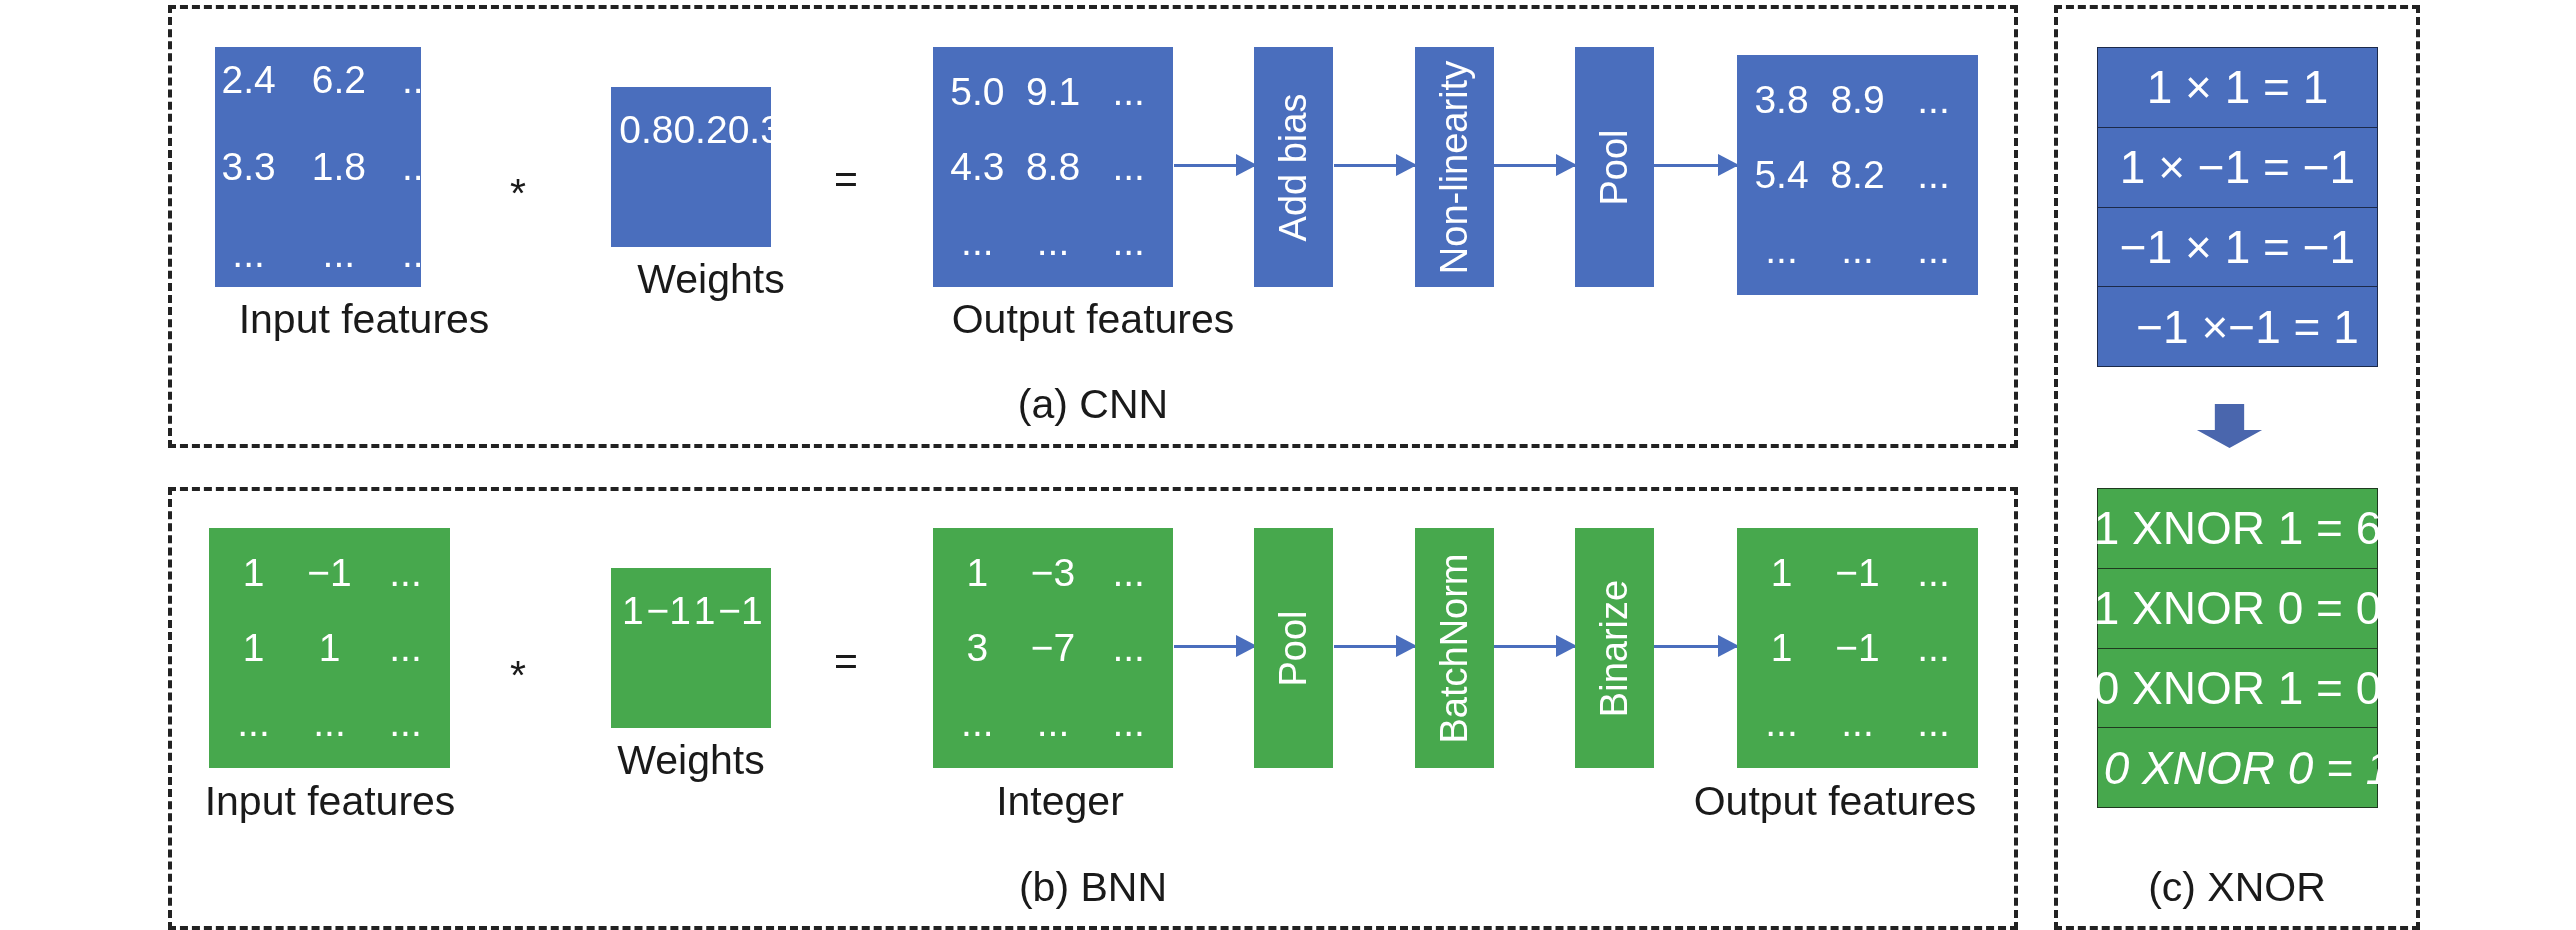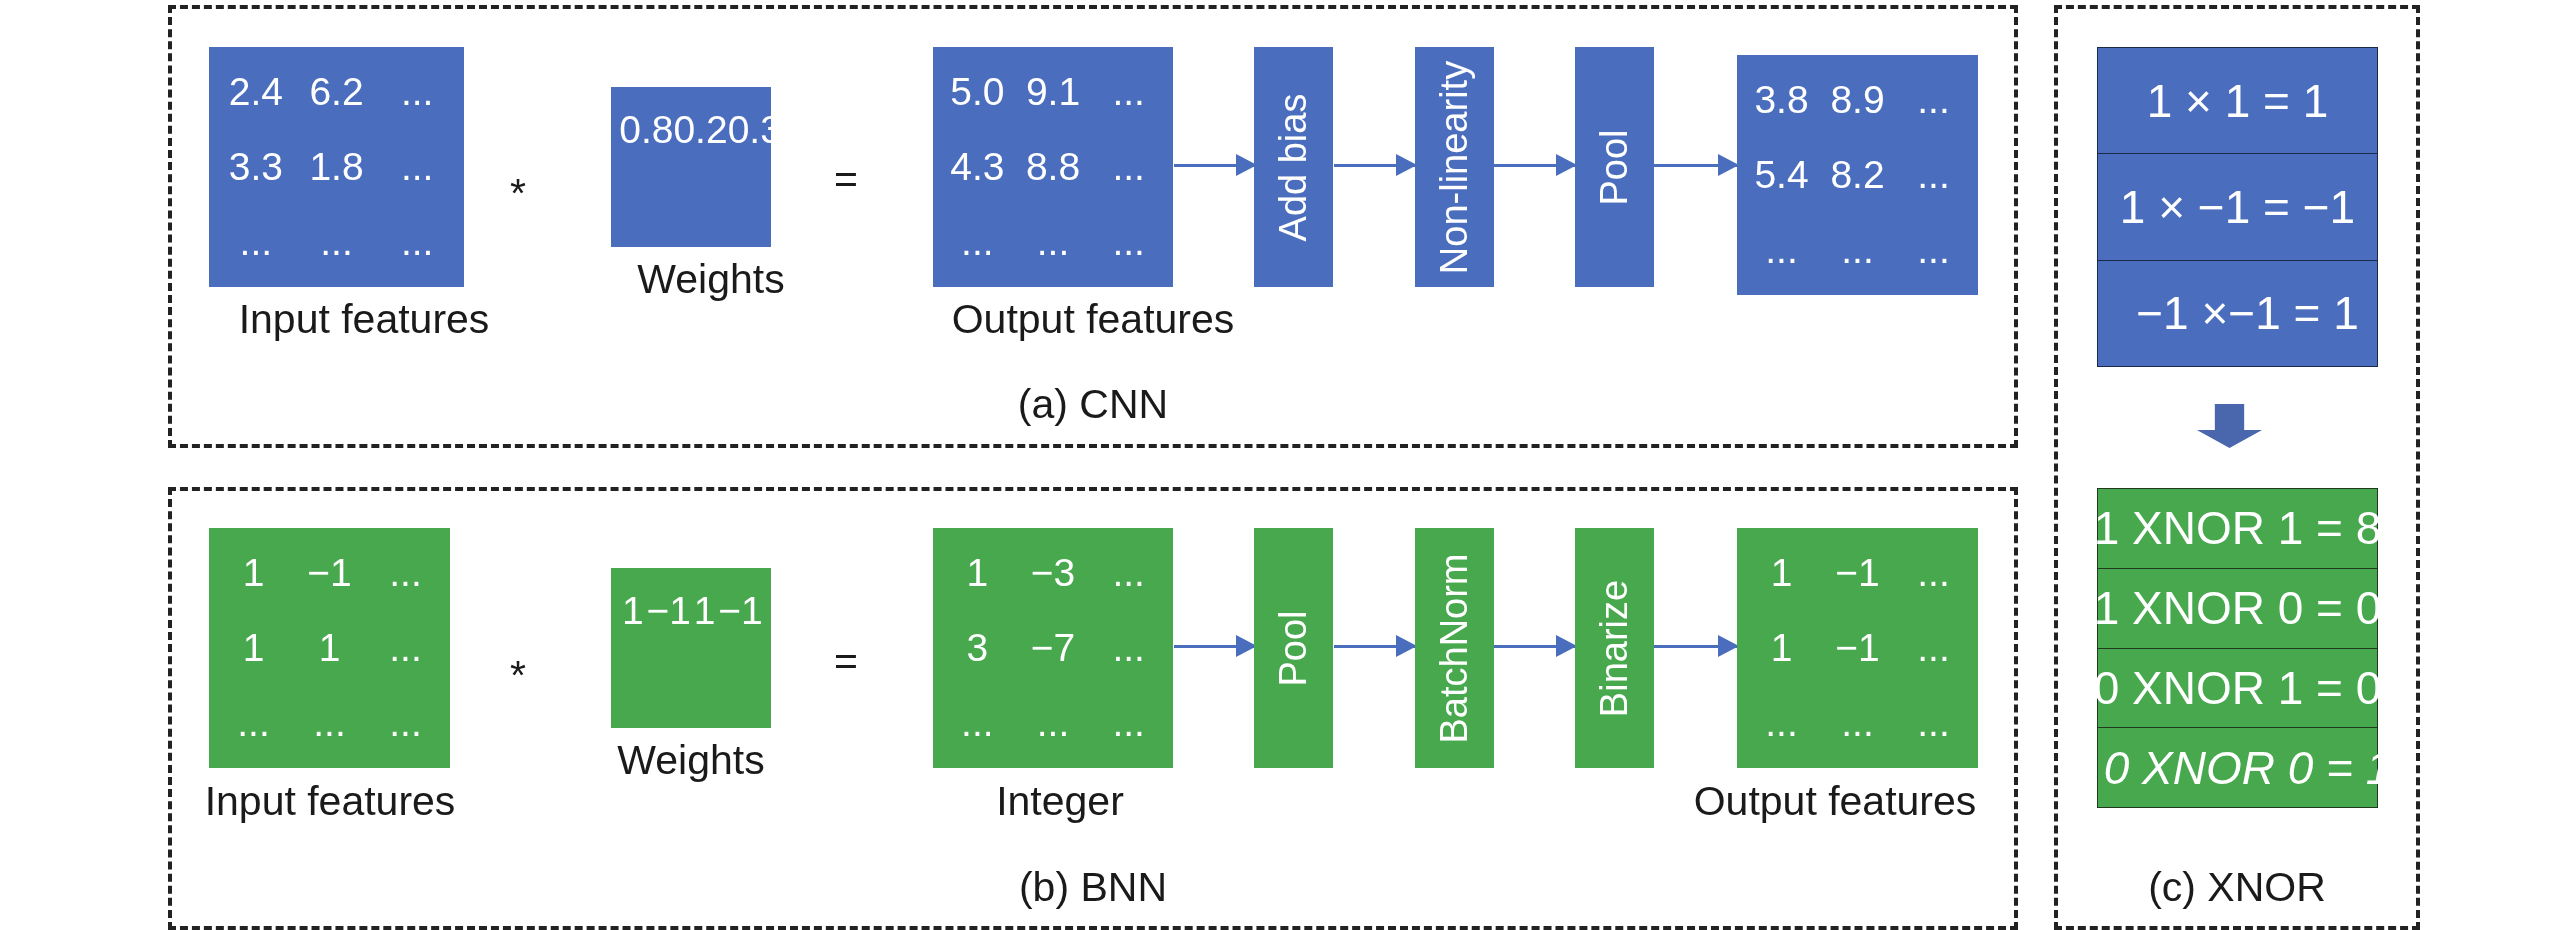--- a/index.html
+++ b/index.html
@@ -27,21 +27,21 @@
   .table.gt { border-color:#1f3a1f; }
   .table.gt .row { border-bottom-color:#1f3a1f; }
   .table.gt .row:last-child { border-bottom:none;font-style:italic; }
   .down-arrow { position:absolute; }
 </style>
 </head>
 <body>
 
 <div class="panel" style="left:168px;top:4.9px;width:1850px;height:443px;"></div>
 
-<div class="box blue matrix m3" style="left:209px;top:47px;width:255px;height:240px;">
+<div class="box blue matrix m3" style="left:215px;top:47px;width:206px;height:240px;gap:36px;">
   <span>2.4</span>
   <span>6.2</span>
   <span>...</span>
   <span>3.3</span>
   <span>1.8</span>
   <span>...</span>
   <span>...</span>
   <span>...</span>
   <span>...</span>
 </div>
@@ -167,28 +167,29 @@
 </div>
 <div class="label" style="left:1835px;top:778px;">Output features</div>
 
 <div class="label" style="left:1093px;top:864px;">(b) BNN</div>
 
 <div class="panel" style="left:2054px;top:4.9px;width:366px;height:925px;"></div>
 
 <div class="table blue" style="left:2097px;top:47px;width:281px;height:320px;">
   <div class="row">1 × 1 = 1</div>
   <div class="row">1 × −1 = −1</div>
+  <div class="row">−1 × 1 = −1</div>
   <div class="row">−1 ×−1 = 1</div>
 </div>
 
 <svg class="down-arrow" style="left:2195px;top:404px;" width="69" height="44" viewBox="0 0 84 54">
   <polygon points="24,0 60,0 60,32 82,32 42,54 2,32 24,32" fill="#4A66AD"></polygon>
 </svg>
 
 <div class="table green gt" style="left:2097px;top:488px;width:281px;height:320px;">
-  <div class="row">1 XNOR 1 = 8</div>
+  <div class="row">1 XNOR 1 = 6</div>
   <div class="row">1 XNOR 0 = 0</div>
   <div class="row">0 XNOR 1 = 0</div>
   <div class="row">0 XNOR 0 = 1</div>
 </div>
 
 <div class="label" style="left:2237px;top:864px;">(c) XNOR</div>
 
 
 </body></html>

